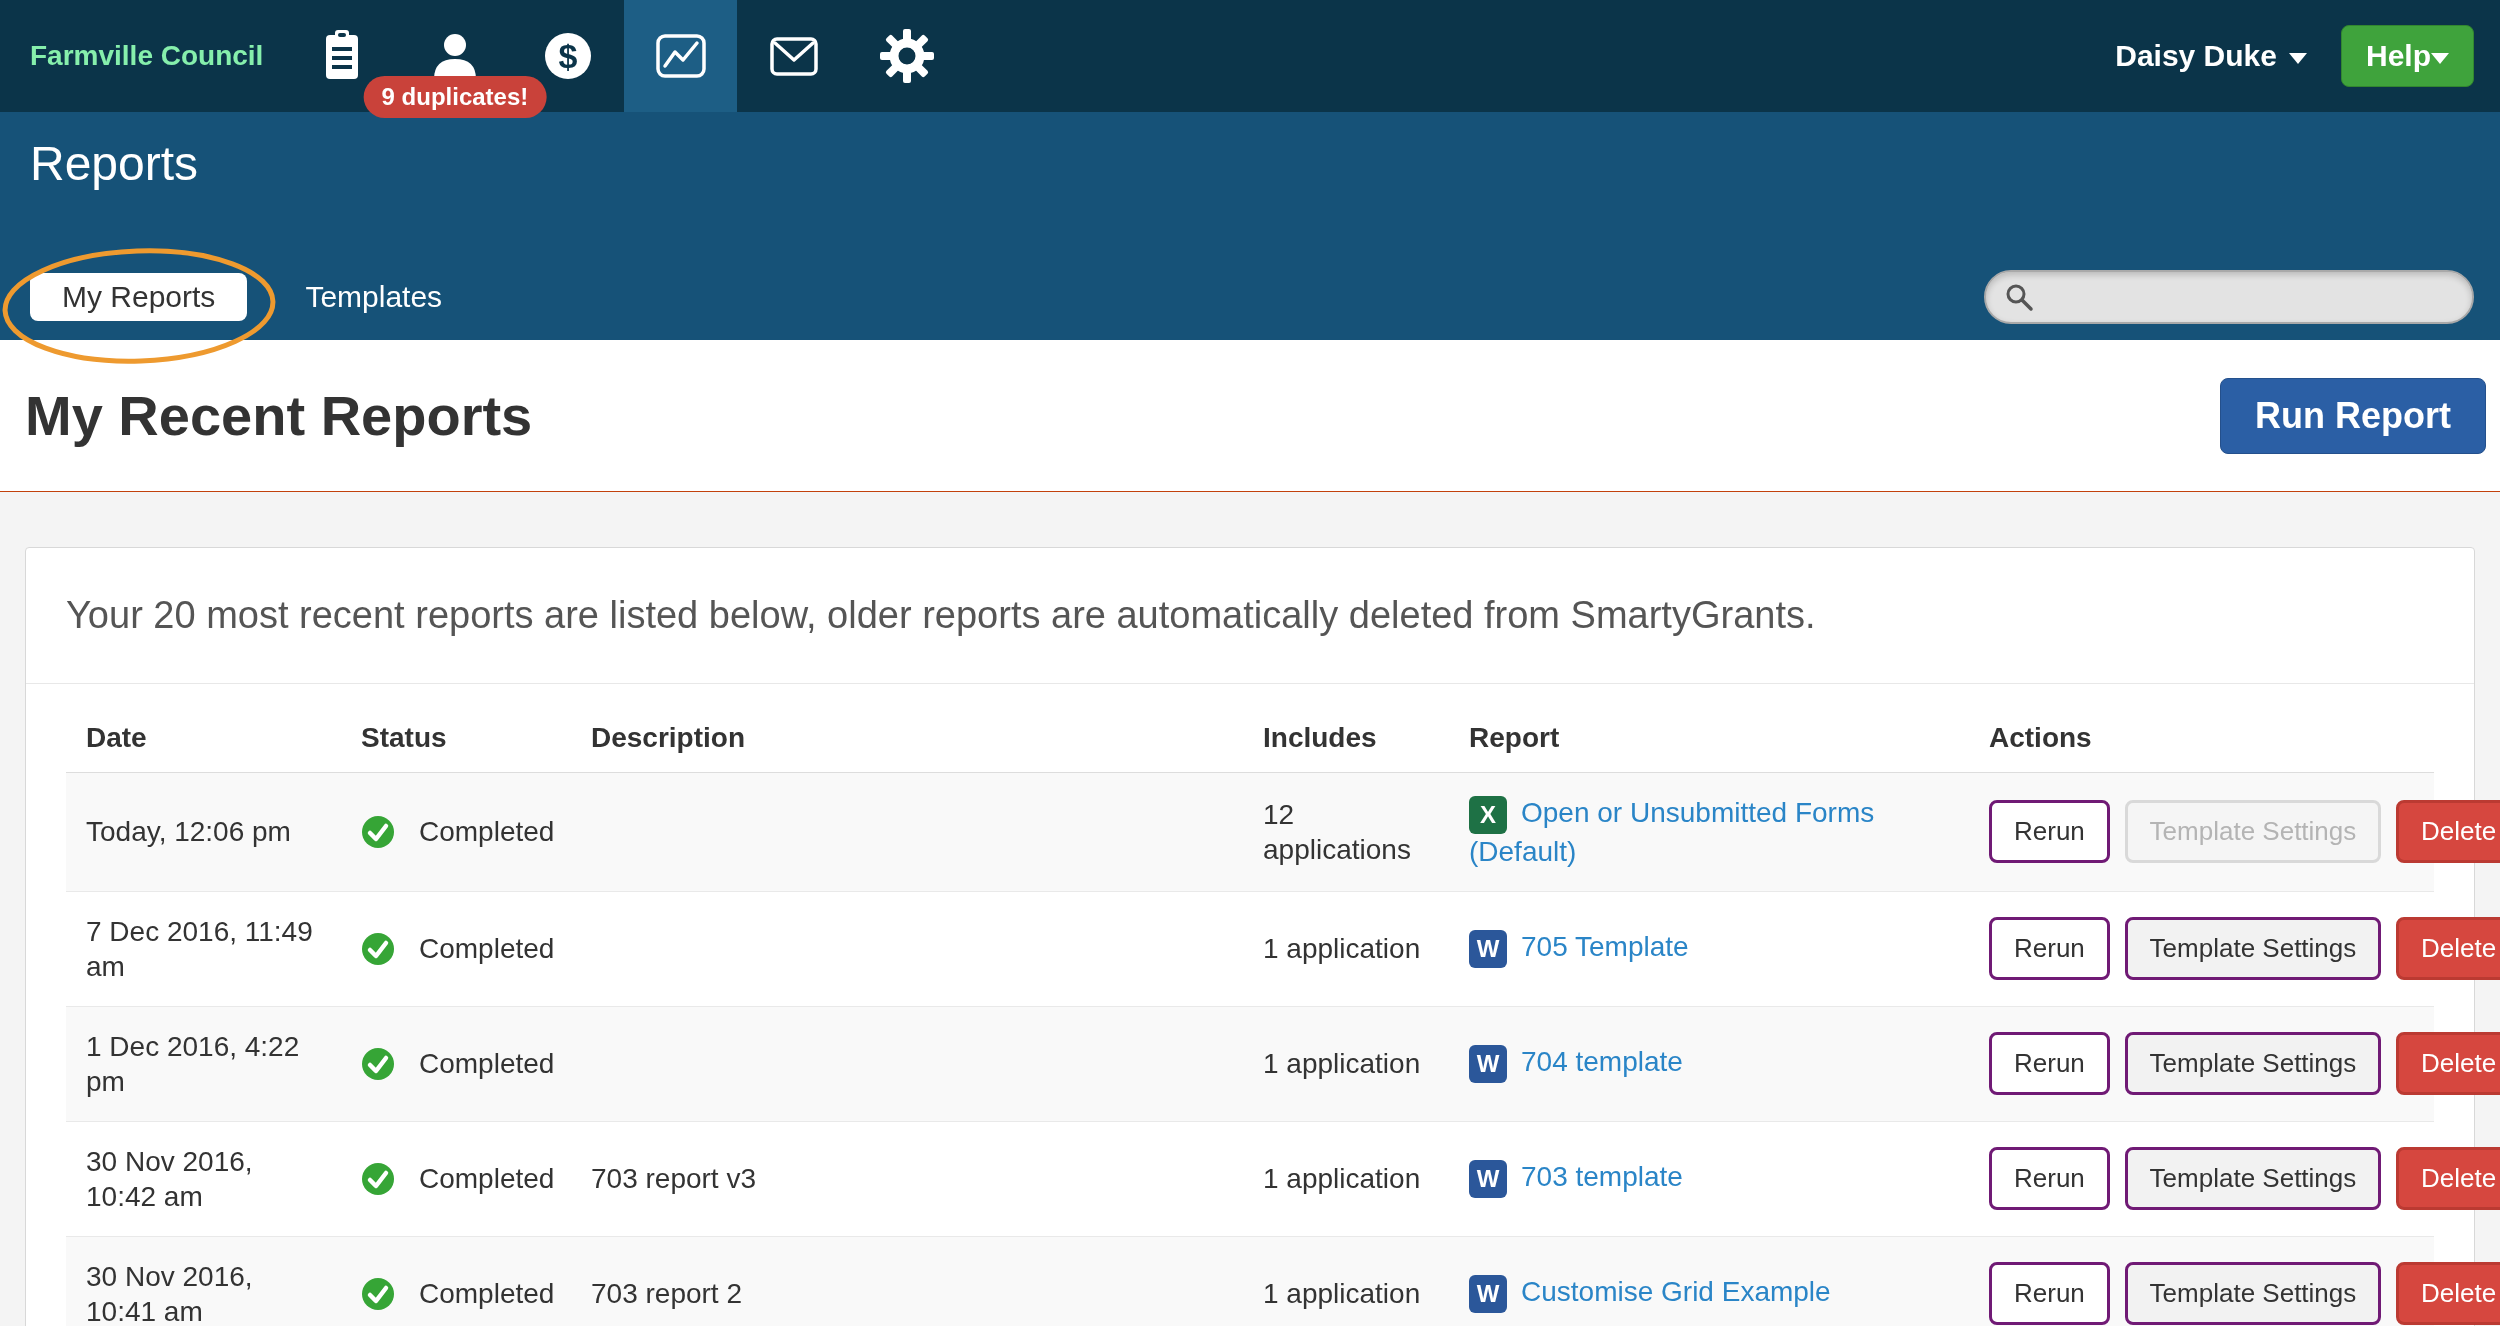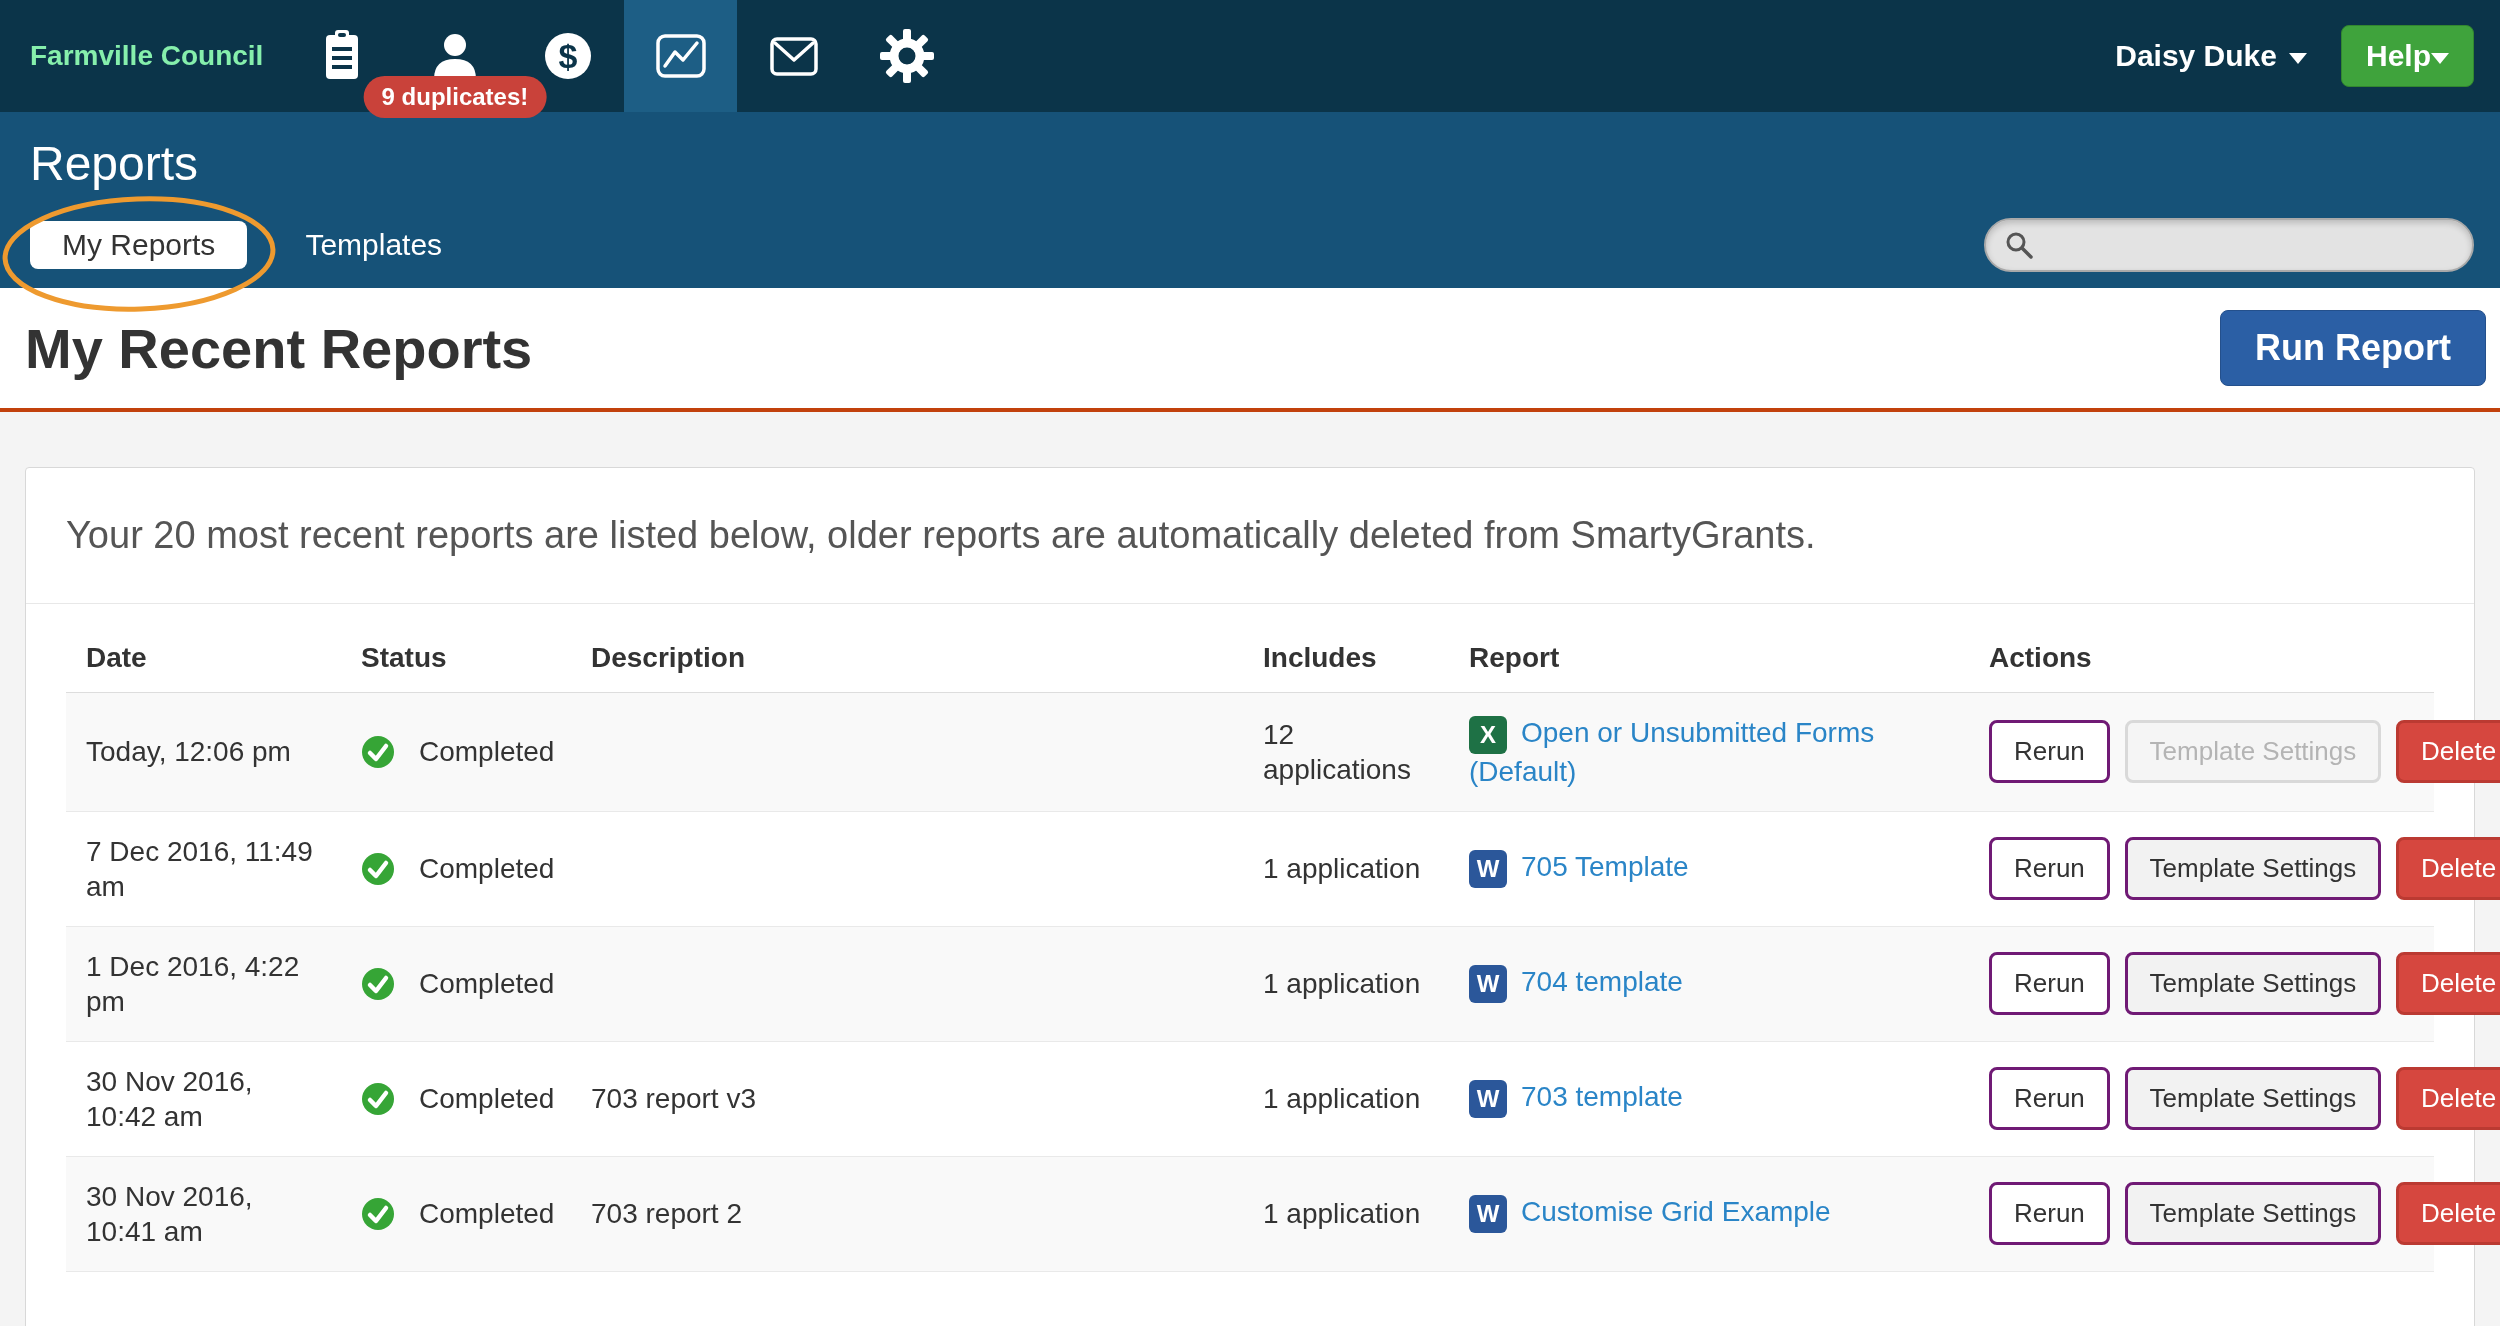--- a/index.html
+++ b/index.html
@@ -26,35 +26,35 @@
   .nav-tab.active{background:var(--active_tab_bg);}
   .badge-dup{position:absolute;top:76px;left:50%;transform:translateX(-50%);background:var(--badge_red);
     color:#fff;font-size:24px;font-weight:bold;padding:7px 18px;border-radius:22px;white-space:nowrap;z-index:11;}
   .nav-right{margin-left:auto;display:flex;align-items:center;gap:34px;margin-right:26px;}
   .user-menu{color:#fff;font-size:30px;font-weight:bold;display:flex;align-items:center;gap:12px;cursor:pointer;}
   .caret{width:0;height:0;border-left:9px solid transparent;border-right:9px solid transparent;border-top:11px solid currentColor;display:inline-block;margin-top:4px;}
   .help-btn{background:var(--help_green);border:1px solid #32862f;color:#fff;font-size:30px;font-weight:bold;
     padding:13px 24px;border-radius:8px;display:flex;align-items:center;gap:0;cursor:pointer;font-family:inherit;}
 
   
-  .band{background:var(--band_bg);height:176px;position:relative;padding:0 30px;}
+  .band{background:var(--band_bg);height:228px;position:relative;padding:0 30px;}
   .band-title{color:#fff;font-size:48px;font-weight:normal;margin:0;padding-top:24px;}
   .tabs-row{position:absolute;left:30px;right:26px;bottom:16px;display:flex;align-items:center;}
   .tab{font-size:30px;color:#fff;padding:7px 32px;cursor:pointer;white-space:nowrap;}
   .tab.active{background:#fff;color:#333;border-radius:8px;}
   .tab-wrap{position:relative;}
   .annotation{position:absolute;left:-32px;top:-30px;pointer-events:none;}
   .tab-templates{margin-left:26px;}
   .search-pill{margin-left:auto;width:490px;height:54px;border-radius:27px;background:#e3e3e3;border:2px solid #a9a9a9;
     box-shadow:inset 0 3px 6px rgba(0,0,0,.18);display:flex;align-items:center;padding:0 18px;}
   .search-pill input{flex:1;border:none;background:transparent;outline:none;font-size:28px;color:#333;font-family:inherit;margin-left:10px;}
 
   
-  .page-head{background:#fff;height:124px;display:flex;align-items:center;justify-content:space-between;
-    padding:0 14px 0 25px;border-bottom:4px solid #c2410c;}
+  .page-head{background:#fff;height:152px;display:flex;align-items:center;justify-content:space-between;
+    padding:0 14px 0 25px;border-bottom:1px solid #c2410c;}
   .page-title{font-size:56px;font-weight:bold;margin:0;color:#333;}
   .run-report-btn{background:var(--run_report_blue);border:1px solid #24508c;color:#fff;font-size:36px;font-weight:bold;
     padding:16px 34px;border-radius:8px;cursor:pointer;font-family:inherit;}
 
   
   .content{padding:55px 25px 0 25px;background:#f4f4f4;}
   .card{background:#fff;border:1px solid #d8d8d8;border-radius:4px;min-height:900px;}
   .card-intro{padding:46px 40px;border-bottom:1px solid #e8e8e8;font-size:38px;color:#555;}
   .table-wrap{padding:8px 40px 0 40px;}
   table{width:100%;border-collapse:collapse;table-layout:fixed;font-size:28px;color:#333;}

